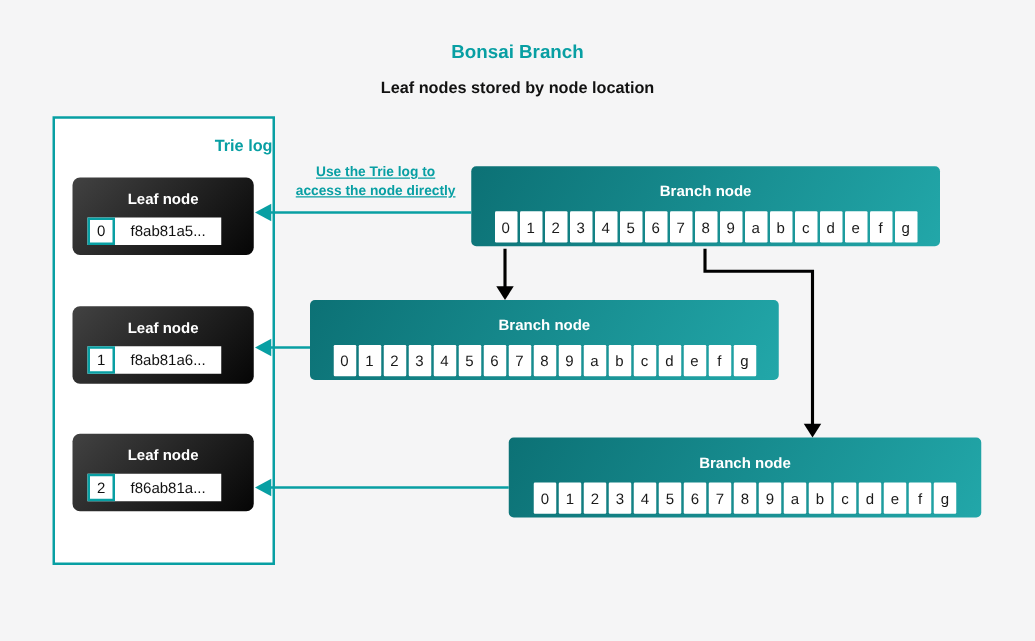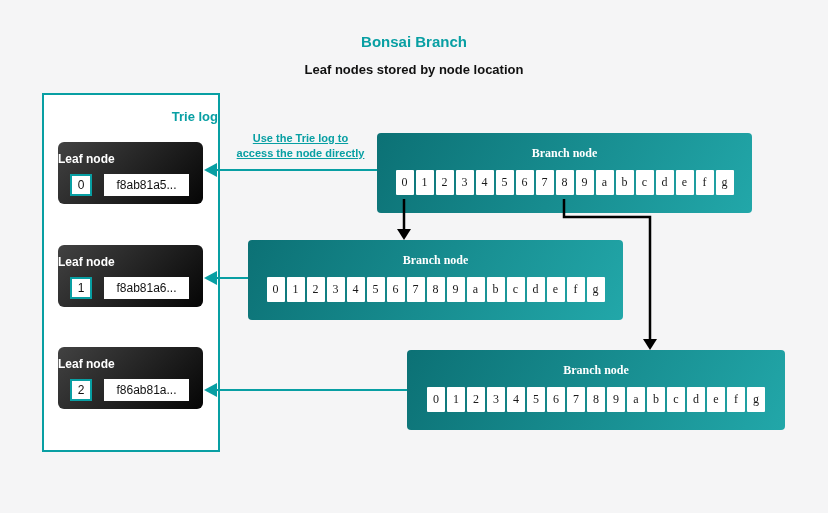--- a/index.html
+++ b/index.html
@@ -22,33 +22,33 @@
   .trie-log{position:absolute;left:42px;top:93px;width:174px;height:355px;
     background:#ffffff;border:2px solid var(--accent);}
   .trie-log-title{position:absolute;top:14px;left:0;width:100%;text-align:right;
     font-size:13px;font-weight:bold;color:var(--accent);}
 
   .leaf-card{position:absolute;width:145px;height:62px;border-radius:6px;
     background:linear-gradient(135deg,var(--leaf-gradient-start),var(--leaf-gradient-end));}
   .leaf-card.l0{left:58px;top:142px;}
   .leaf-card.l1{left:58px;top:245px;}
   .leaf-card.l2{left:58px;top:347px;}
-  .leaf-label{margin-top:10px;text-align:left;color:#fff;font-size:12px;font-weight:bold;}
+  .leaf-label{margin-top:10px;text-align:center;color:#fff;font-size:12px;font-weight:bold;}
   .leaf-row{display:flex;align-items:center;margin-top:8px;}
   .leaf-index{margin-left:12px;width:18px;height:18px;border:2px solid var(--accent);
     background:#fff;display:flex;align-items:center;justify-content:center;
     font-size:12px;color:#111;}
-  .leaf-hash{margin-left:12px;width:85px;height:22px;background:#fff;
+  .leaf-hash{margin-left:0;width:85px;height:22px;background:#fff;
     display:flex;align-items:center;justify-content:center;font-size:12px;color:#111;}
 
   .annotation{position:absolute;left:228px;top:131px;width:145px;text-align:center;
     font-size:11px;font-weight:bold;color:var(--accent);line-height:1.35;text-decoration:underline;}
 
-  .branch{position:absolute;height:80px;border-radius:4px;
-    background:linear-gradient(120deg,var(--branch-gradient-start),var(--branch-gradient-end));font-family:Liberation Serif, serif;}
+  .branch{position:absolute;height:64px;border-radius:4px;
+    background:linear-gradient(120deg,var(--branch-gradient-start),var(--branch-gradient-end));}
   .branch.b0{left:377px;top:133px;width:375px;}
   .branch.b1{left:248px;top:240px;width:375px;}
   .branch.b2{left:407px;top:350px;width:378px;}
   .branch-title{margin-top:13px;text-align:center;color:#fff;font-size:12px;font-weight:bold;}
   .cells{display:flex;gap:2px;justify-content:center;margin-top:9px;}
   .cell{width:18px;height:25px;background:#fff;display:flex;align-items:center;
     justify-content:center;font-size:12px;color:#1a1a1a;border-radius:1px;}
 
   .arrows{position:absolute;left:0;top:0;pointer-events:none;z-index:5;}
   .teal-line{stroke:var(--accent);stroke-width:2;}

